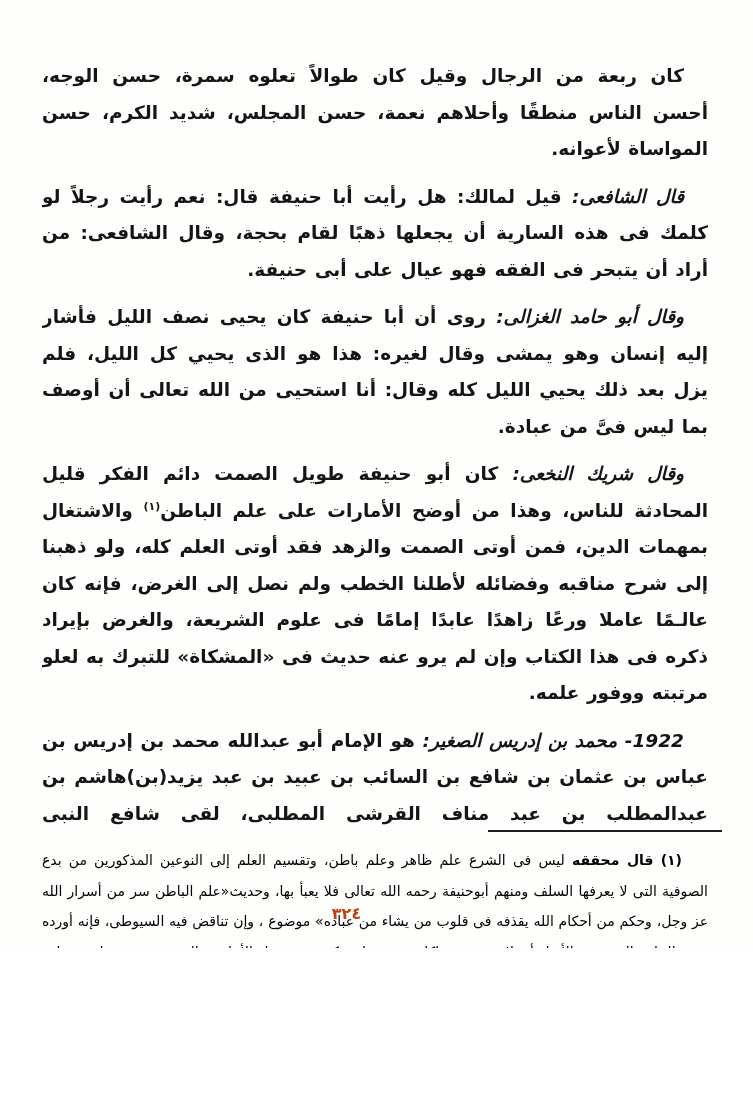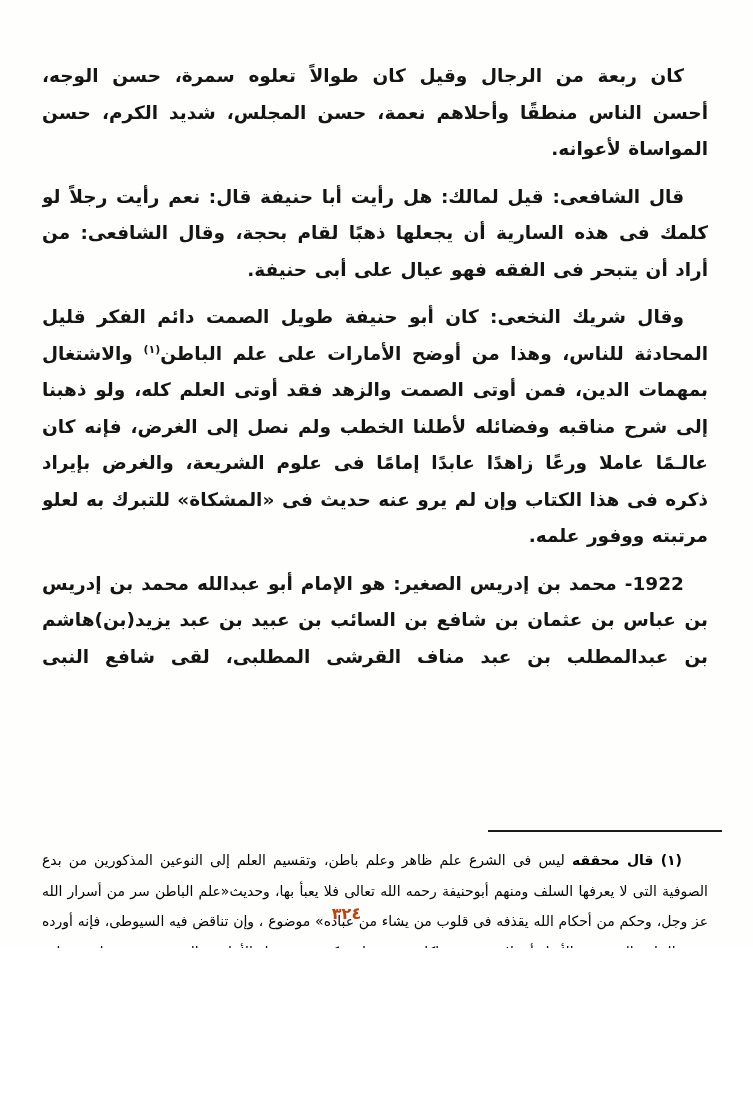--- a/index.html
+++ b/index.html
@@ -18,21 +18,21 @@
   }
   .main p.para{
     font-size:18.5px;line-height:36.5px;
     margin:0 0 11px 0;
     text-align:justify;
     text-indent:24px;
     font-weight:bold;
     word-spacing:1px;
   }
   .main p.para:first-child{margin-top:0;}
-  .para .lead{font-weight:bold;}
+  .para .lead{font-weight:bold;font-style:italic;}
   .p5{text-align-last:justify;}
   sup.fnref{
     font-size:11px;line-height:0;vertical-align:7px;
     font-weight:bold;letter-spacing:-1px;
   }
   .fn-rule{
     position:absolute;top:830px;right:31px;
     width:234px;height:0;
     border-top:2.5px solid #1c1c1c;
   }
@@ -55,20 +55,21 @@
 <body>
 
 <div class="page">
 
   <div class="main">
 
     <p class="para p1"><span>كان ربعة من الرجال وقيل كان طوالاً تعلوه سمرة، حسن الوجه، أحسن الناس منطقًا وأحلاهم نعمة، حسن المجلس، شديد الكرم، حسن المواساة لأعوانه.</span></p>
 
     <p class="para p2"><span class="lead">قال الشافعى:</span> <span>قيل لمالك: هل رأيت أبا حنيفة قال: نعم رأيت رجلاً لو كلمك فى هذه السارية أن يجعلها ذهبًا لقام بحجة، وقال الشافعى: من أراد أن يتبحر فى الفقه فهو عيال على أبى حنيفة.</span></p>
 
+    <p class="para p3"><span class="lead">وقال أبو حامد الغزالى:</span> <span>روى أن أبا حنيفة كان يحيى نصف الليل فأشار إليه إنسان وهو يمشى وقال لغيره: هذا هو الذى يحيي كل الليل، فلم يزل بعد ذلك يحيي الليل كله وقال: أنا استحيى من الله تعالى أن أوصف بما ليس فىَّ من عبادة.</span></p>
 
     <p class="para p4"><span class="lead">وقال شريك النخعى:</span> <span>كان أبو حنيفة طويل الصمت دائم الفكر قليل المحادثة للناس، وهذا من أوضح الأمارات على علم الباطن</span><sup class="fnref">(١)</sup> <span>والاشتغال بمهمات الدين، فمن أوتى الصمت والزهد فقد أوتى العلم كله، ولو ذهبنا إلى شرح مناقبه وفضائله لأطلنا الخطب ولم نصل إلى الغرض، فإنه كان عالـمًا عاملا ورعًا زاهدًا عابدًا إمامًا فى علوم الشريعة، والغرض بإيراد ذكره فى هذا الكتاب وإن لم يرو عنه حديث فى «المشكاة» للتبرك به لعلو مرتبته ووفور علمه.</span></p>
 
     <p class="para p5"><span class="lead">1922-</span> <span class="lead">محمد بن إدريس الصغير:</span> <span>هو الإمام أبو عبدالله محمد بن إدريس بن عباس بن عثمان بن شافع بن السائب بن عبيد بن عبد يزيد(بن)هاشم بن عبدالمطلب بن عبد مناف القرشى المطلبى، لقى شافع النبى</span> </p>
 
   </div>
 
   <div class="fn-rule"></div>
 
   <div class="footnotes">

